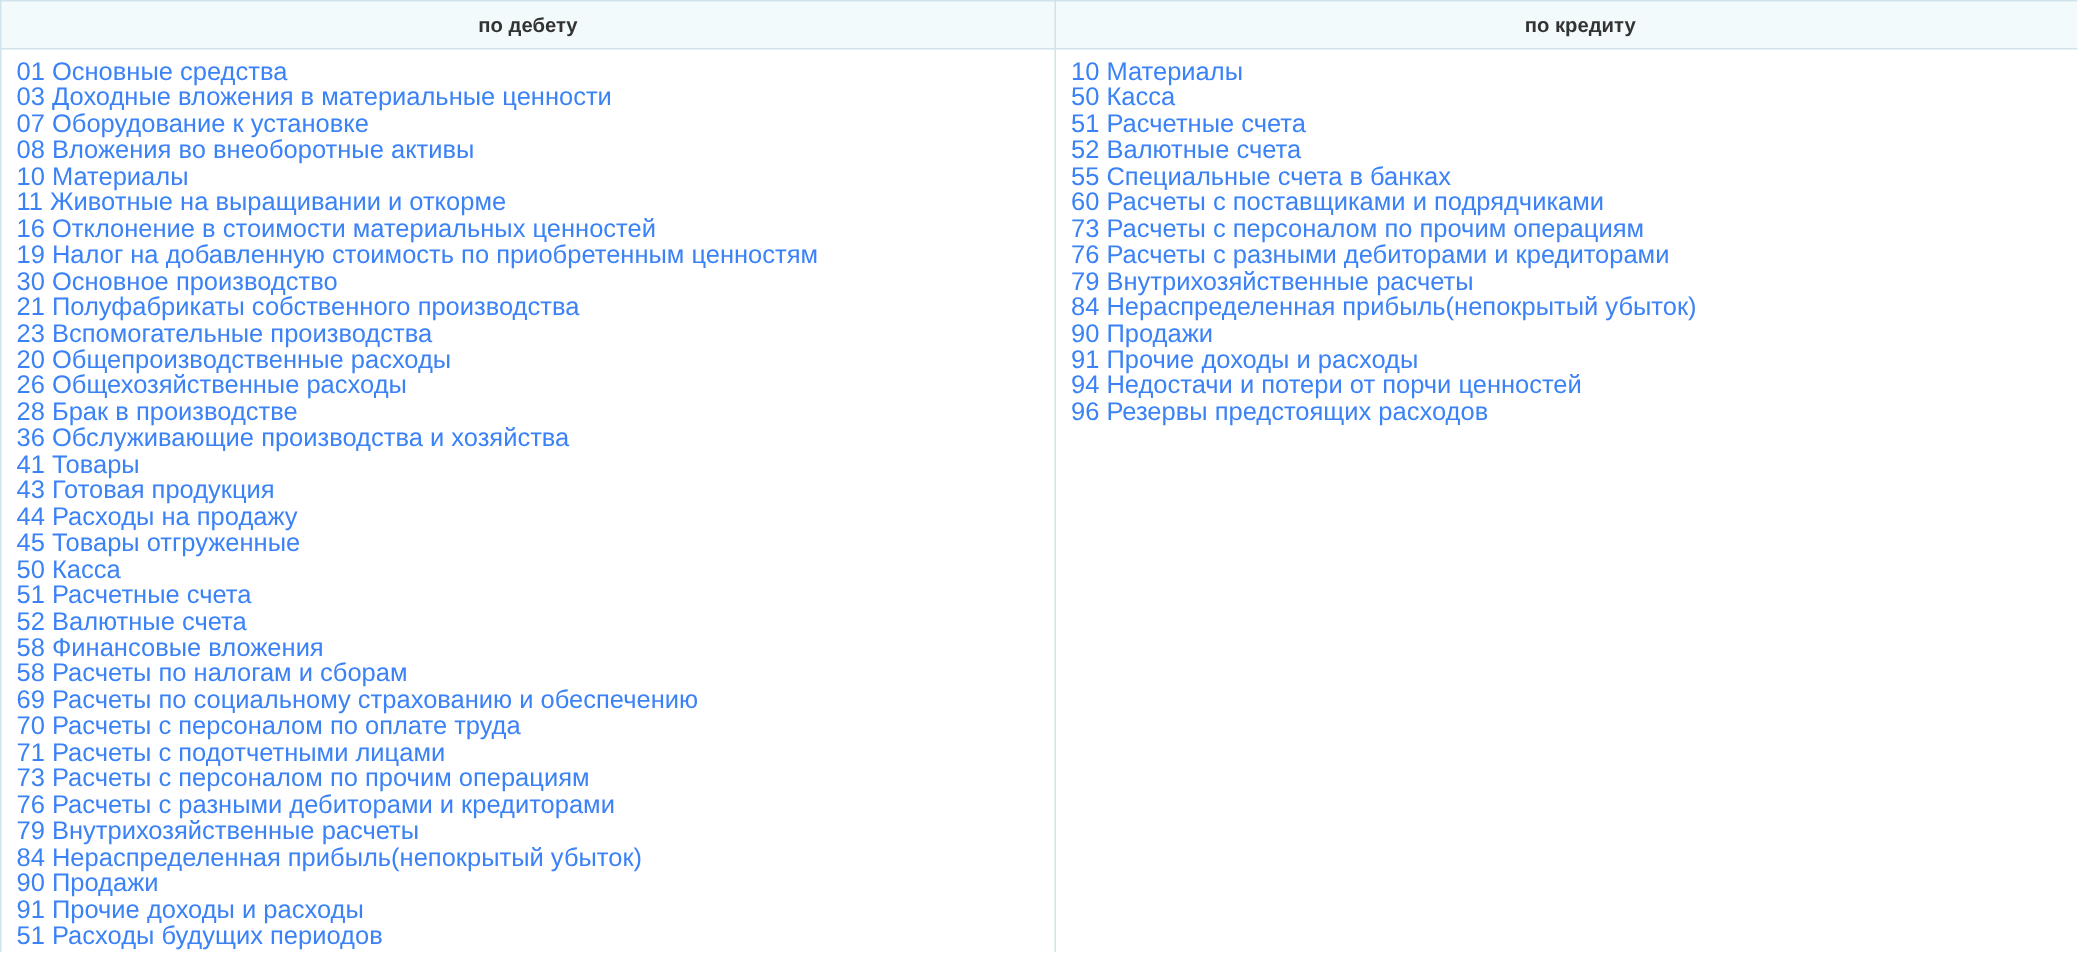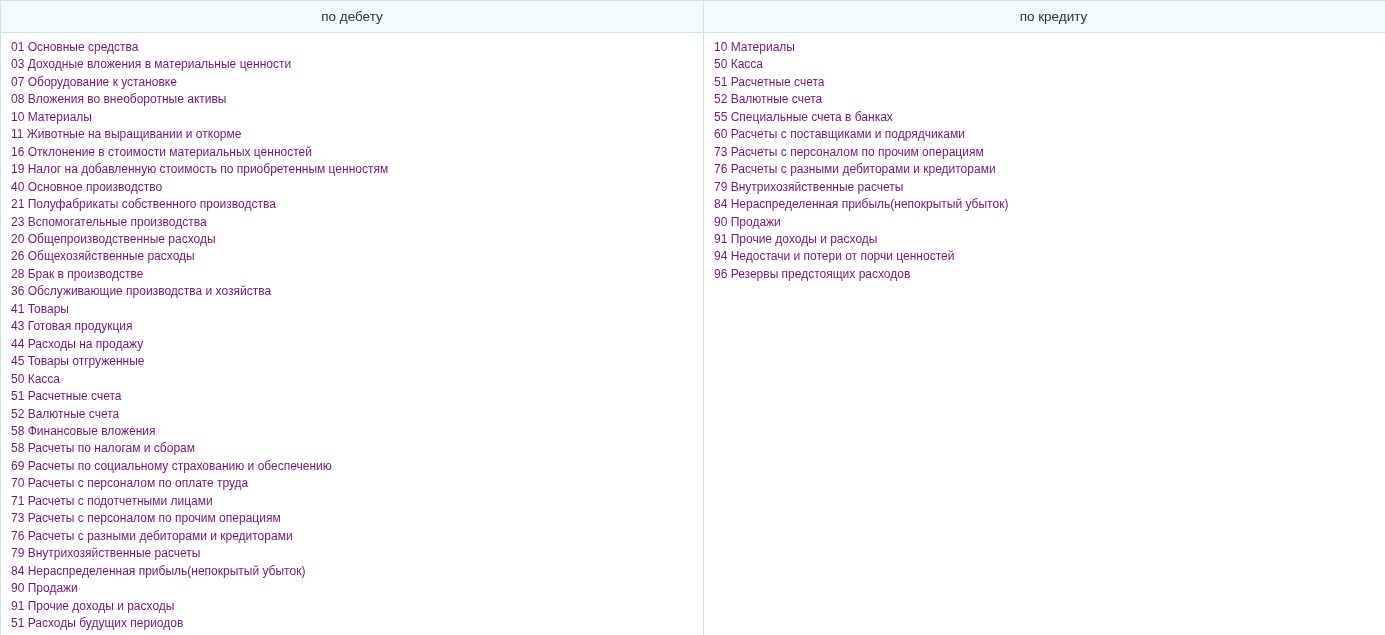--- a/index.html
+++ b/index.html
@@ -20,21 +20,21 @@
     background: #ffffff;
   }
   table.accounts-table {
     width: 1385px;
     border-collapse: collapse;
     table-layout: fixed;
   }
   table.accounts-table th {
     background: #f2fafc;
     border: 1px solid #cfe4ea;
-    font-weight: normal;
+    font-weight: bold;
     font-size: 13.5px;
     color: #333333;
     text-align: center;
     padding: 7px 4px 8px 4px;
     height: 16px;
   }
   table.accounts-table td {
     border: 1px solid #cfe4ea;
     vertical-align: top;
     padding: 6px 8px 8px 10px;
@@ -43,22 +43,22 @@
   .col-debit { width: 694px; }
   .col-credit { width: 691px; }
   ul.acct-list {
     list-style: none;
     margin: 0;
     padding: 0;
   }
   ul.acct-list li {
     white-space: nowrap;
     line-height: 17.45px;
-    font-size: 12px;
-    color: #701a75;
+    font-size: 17px;
+    color: #3b82f6;
   }
 </style>
 </head>
 <body>
 
 <div class="page">
   <table class="accounts-table">
     <thead>
       <tr>
         <th class="col-debit">по дебету</th>
@@ -70,21 +70,21 @@
         <td class="col-debit">
           <ul class="acct-list" id="debit-list">
               <li>01 Основные средства</li>
               <li>03 Доходные вложения в материальные ценности</li>
               <li>07 Оборудование к установке</li>
               <li>08 Вложения во внеоборотные активы</li>
               <li>10 Материалы</li>
               <li>11 Животные на выращивании и откорме</li>
               <li>16 Отклонение в стоимости материальных ценностей</li>
               <li>19 Налог на добавленную стоимость по приобретенным ценностям</li>
-              <li>40 Основное производство</li>
+              <li>30 Основное производство</li>
               <li>21 Полуфабрикаты собственного производства</li>
               <li>23 Вспомогательные производства</li>
               <li>20 Общепроизводственные расходы</li>
               <li>26 Общехозяйственные расходы</li>
               <li>28 Брак в производстве</li>
               <li>36 Обслуживающие производства и хозяйства</li>
               <li>41 Товары</li>
               <li>43 Готовая продукция</li>
               <li>44 Расходы на продажу</li>
               <li>45 Товары отгруженные</li>

